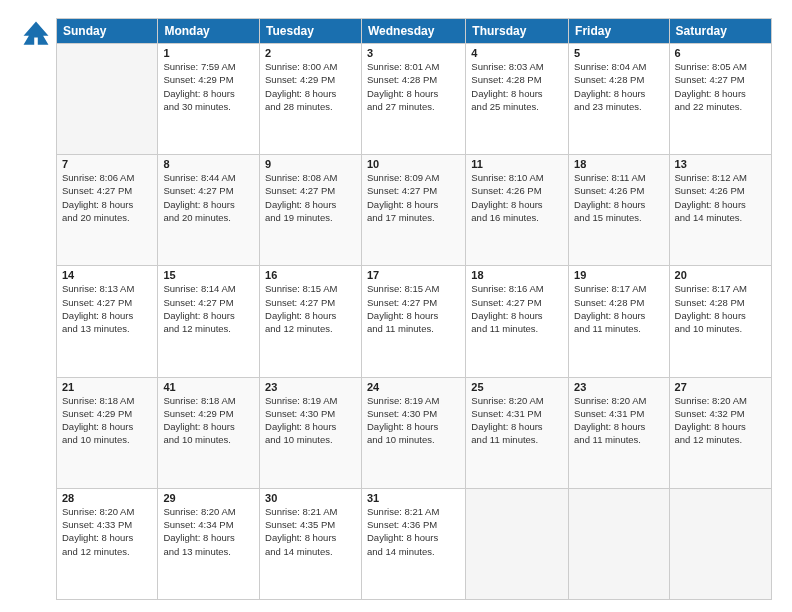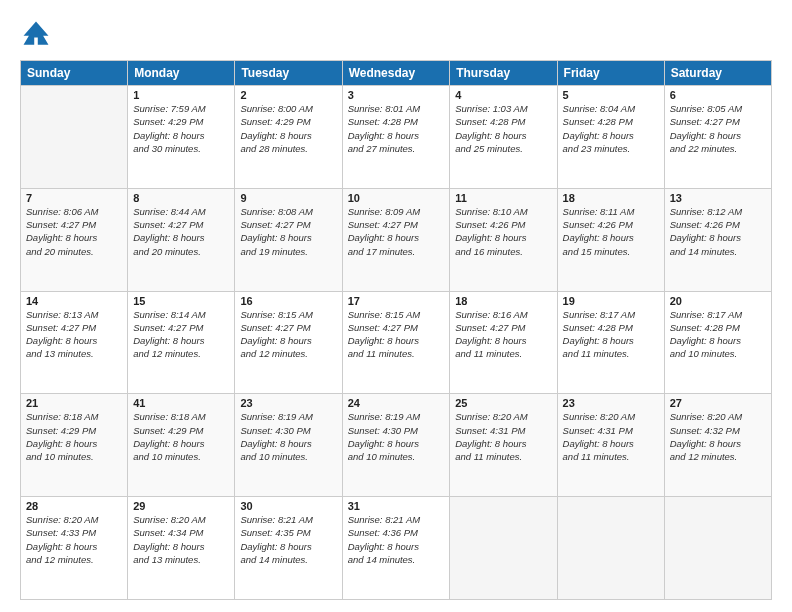--- a/index.html
+++ b/index.html
@@ -8,21 +8,21 @@
       background: #fff;
       width: 792px;
       height: 612px;
       overflow: hidden;
     }
     .page {
       width: 792px;
       height: 612px;
       padding: 18px 20px 12px 20px;
       display: flex;
-      flex-direction: column;
+      flex-direction: row;
     }
     .header {
       display: flex;
       justify-content: space-between;
       align-items: flex-start;
       margin-bottom: 10px;
     }
     .logo {
       display: flex;
       align-items: center;
@@ -89,21 +89,20 @@
     .day-num {
       font-size: 11px;
       font-weight: bold;
       color: #222;
       margin-bottom: 1px;
     }
     .day-info {
       font-size: 9.5px;
       color: #333;
       line-height: 1.4;
-      font-style: italic;
     }
     .empty-cell {
       background: #f5f5f5 !important;
     }
     .row-shade td {
       background: #f0f0f0;
     }
   </style>
 </head>
 <body>
@@ -147,21 +146,21 @@
           <td>
             <div class="day-num">2</div>
             <div class="day-info"><span>Sunrise: 8:00 AM</span><br><span>Sunset: 4:29 PM</span><br><span>Daylight: 8 hours</span><br><span>and 28 minutes.</span></div>
           </td>
           <td>
             <div class="day-num">3</div>
             <div class="day-info"><span>Sunrise: 8:01 AM</span><br><span>Sunset: 4:28 PM</span><br><span>Daylight: 8 hours</span><br><span>and 27 minutes.</span></div>
           </td>
           <td>
             <div class="day-num">4</div>
-            <div class="day-info"><span>Sunrise: 1:03 AM</span><br><span>Sunset: 4:28 PM</span><br><span>Daylight: 8 hours</span><br><span>and 25 minutes.</span></div>
+            <div class="day-info"><span>Sunrise: 8:03 AM</span><br><span>Sunset: 4:28 PM</span><br><span>Daylight: 8 hours</span><br><span>and 25 minutes.</span></div>
           </td>
           <td>
             <div class="day-num">5</div>
             <div class="day-info"><span>Sunrise: 8:04 AM</span><br><span>Sunset: 4:28 PM</span><br><span>Daylight: 8 hours</span><br><span>and 23 minutes.</span></div>
           </td>
           <td>
             <div class="day-num">6</div>
             <div class="day-info"><span>Sunrise: 8:05 AM</span><br><span>Sunset: 4:27 PM</span><br><span>Daylight: 8 hours</span><br><span>and 22 minutes.</span></div>
           </td>
         </tr>

